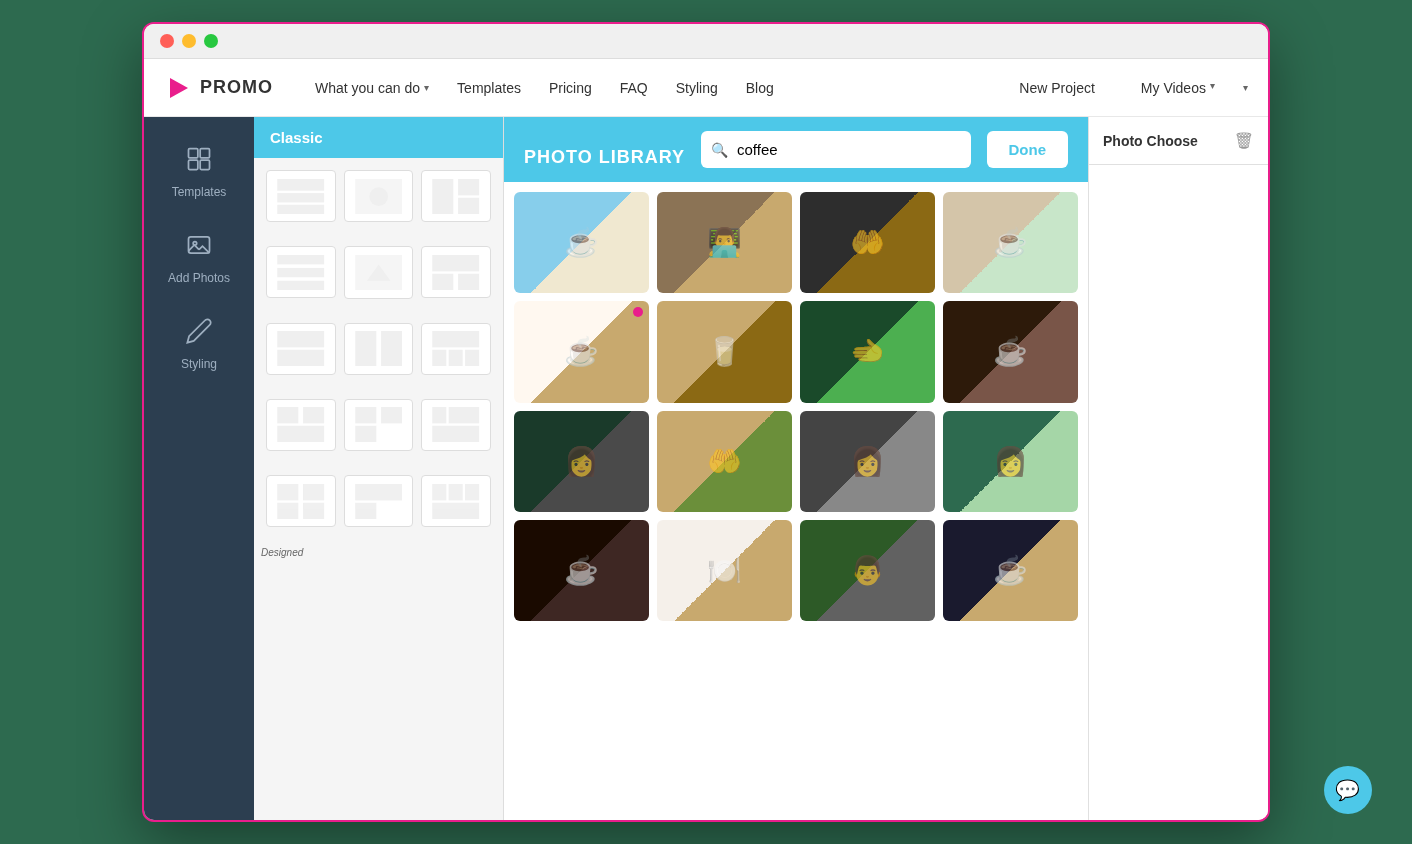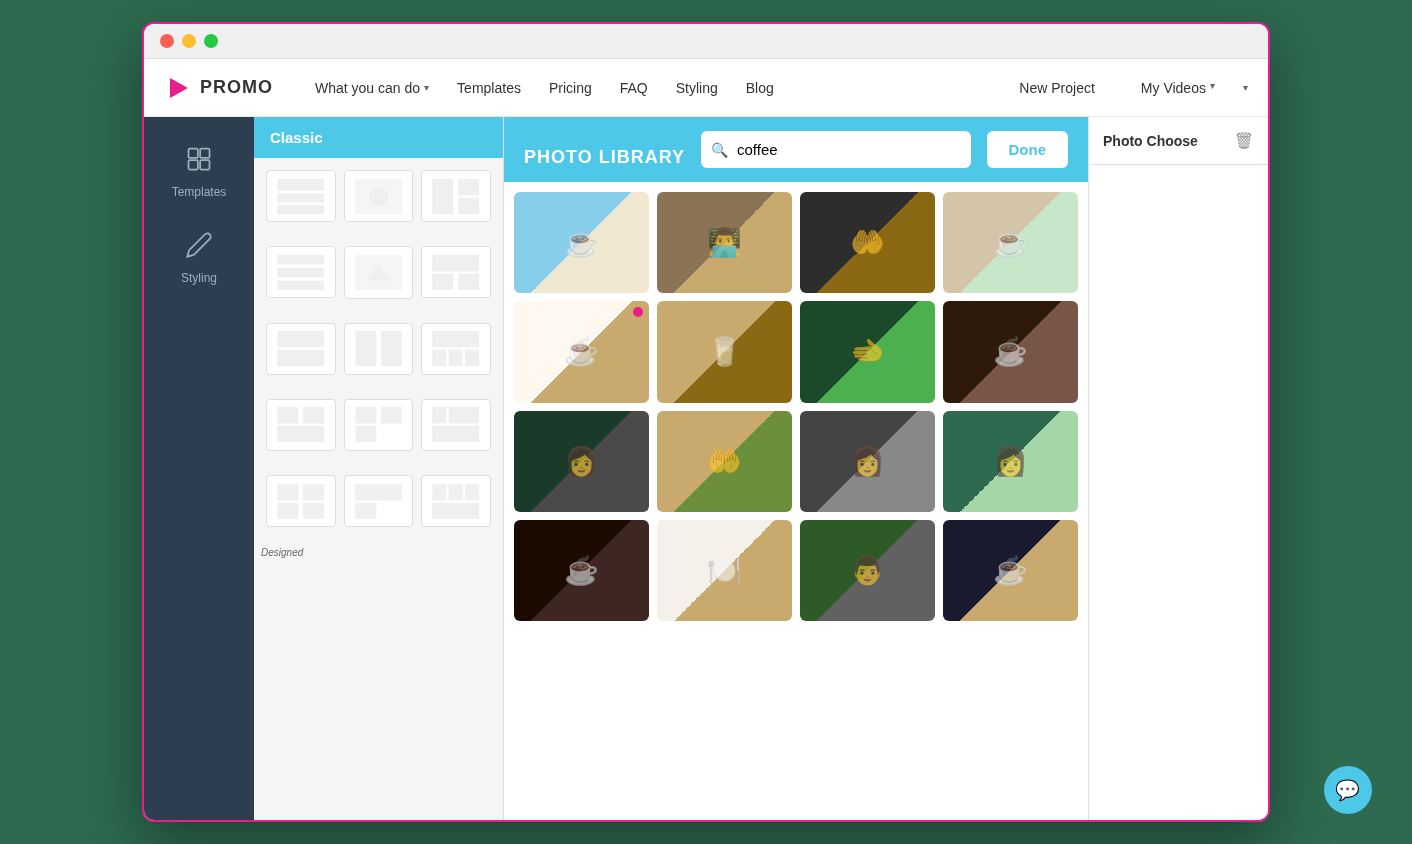--- a/index.html
+++ b/index.html
@@ -424,20 +424,31 @@
             <rect x="13" y="3" width="8" height="8" rx="1"></rect>
             <rect x="3" y="13" width="8" height="8" rx="1"></rect>
             <rect x="13" y="13" width="8" height="8" rx="1"></rect>
           </svg>
         </span>
         <span class="sidebar-item-label">Templates</span>
       </div>
       <div class="sidebar-item">
         <span class="sidebar-item-icon">
           <svg width="28" height="28" viewBox="0 0 24 24" fill="none" stroke="#9eafc0" stroke-width="1.5">
+            <rect x="3" y="5" width="18" height="14" rx="2"></rect>
+            <circle cx="8.5" cy="10.5" r="1.5"></circle>
+            <polyline points="3,17 8,12 12,16"></polyline>
+            <polyline points="12,16 15,13 21,19"></polyline>
+          </svg>
+        </span>
+        <span class="sidebar-item-label">Add Photos</span>
+      </div>
+      <div class="sidebar-item">
+        <span class="sidebar-item-icon">
+          <svg width="28" height="28" viewBox="0 0 24 24" fill="none" stroke="#9eafc0" stroke-width="1.5">
             <path d="M17 3a2.85 2.83 0 1 1 4 4L7.5 20.5 2 22l1.5-5.5Z"></path>
           </svg>
         </span>
         <span class="sidebar-item-label">Styling</span>
       </div>
     </div>
 
     <div class="template-panel">
       <div class="template-category">Classic</div>
 

